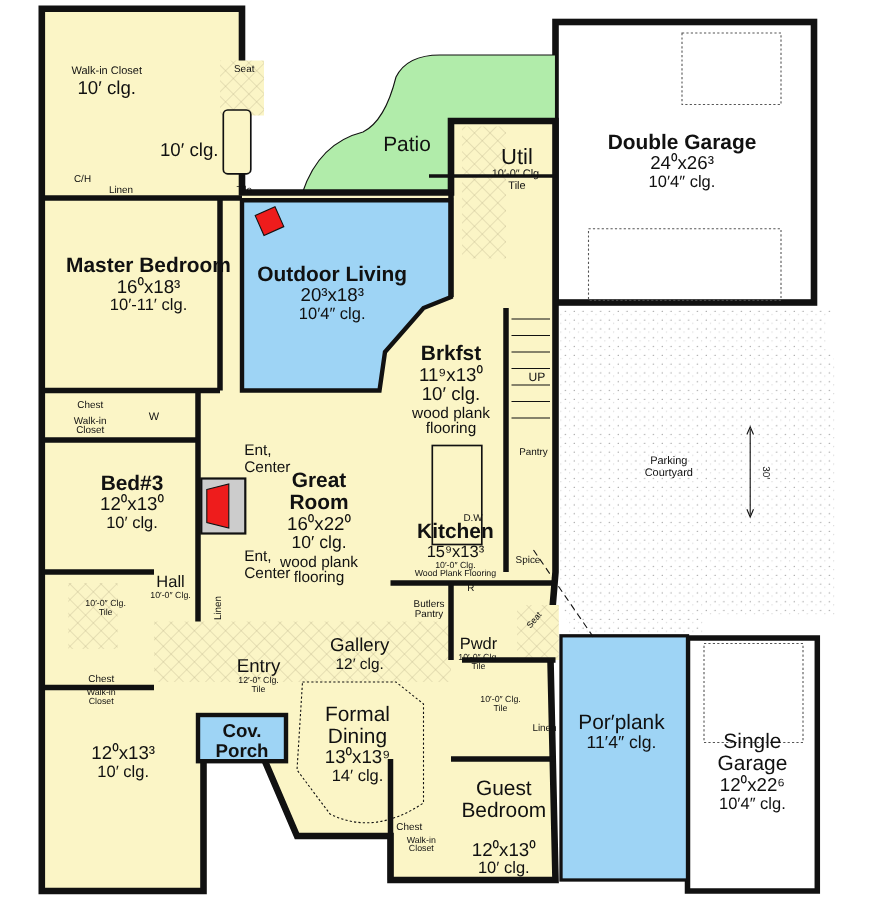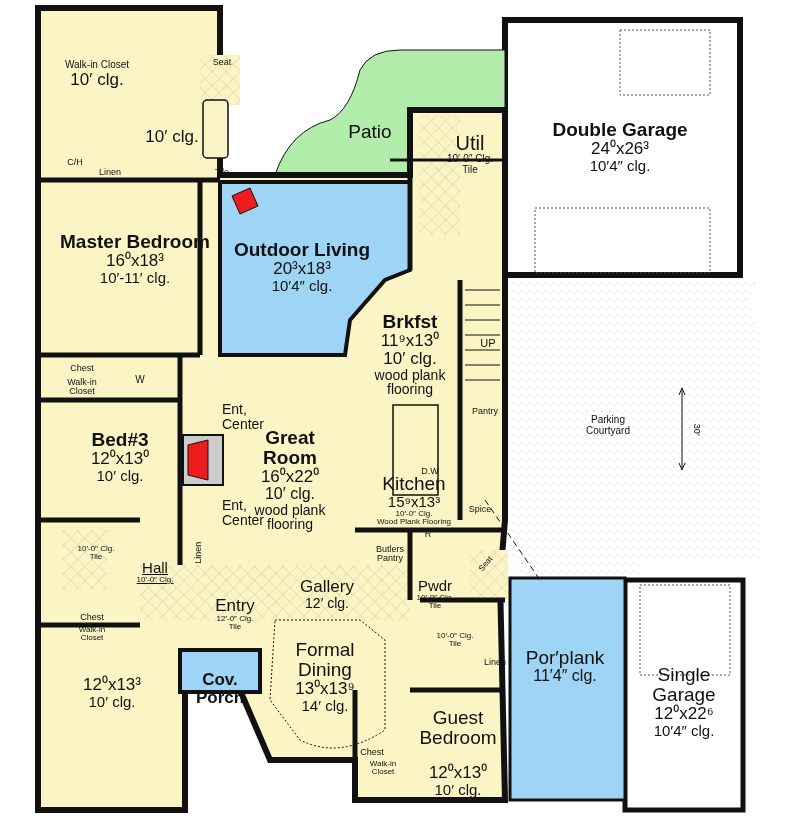--- a/index.html
+++ b/index.html
@@ -164,34 +164,34 @@
 </div>
 
 <div class="lbl" style="left:290px;top:428px;">
   <span class="name" style="white-space:normal;width:80px;margin:0 auto">Great Room</span>
   <span class="dim">16⁰x22⁰</span>
   <span class="clg" style="font-size:16px">10′ clg.</span>
   <span class="note" style="white-space:normal;width:90px">wood plank flooring</span>
 </div>
 
 <div class="lbl" style="left:414px;top:474px;">
-  <span class="name" style="font-weight:normal;font-size:19px">Kitchen</span>
+  <span class="name" style="font-weight:bold;font-size:19px">Kitchen</span>
   <span class="dim" style="font-size:15px">15⁹x13³</span>
   <span class="small" style="font-size:8px">10′-0″ Clg.</span>
   <span class="small" style="font-size:8px">Wood Plank Flooring</span>
 </div>
 <div class="tiny" style="left:430px;top:467px;">D.W</div>
 <div class="tiny" style="left:480px;top:505px;">Spice</div>
 <div class="tiny" style="left:428px;top:530px;">R</div>
 
 <div class="tiny" style="left:96px;top:545px;font-size:8px">
   <span>10′-0″ Clg.</span><br>
   <span>Tile</span>
 </div>
-<div class="lbl" style="left:155px;top:560px;text-decoration:underline;">
+<div class="lbl" style="left:155px;top:522px;">
   <span class="note" style="font-size:15px">Hall</span>
   <span class="small" style="font-size:8px;white-space:normal;width:40px">10′-0″ Clg.</span>
 </div>
 <div class="tiny" style="left:188px;top:548px;transform:rotate(-90deg);">Linen</div>
 
 <div class="tiny" style="left:390px;top:545px;width:40px;white-space:normal">Butlers Pantry</div>
 
 <div class="lbl" style="left:435px;top:578px;">
   <span class="note" style="font-size:15px">Pwdr</span>
   <span class="small" style="font-size:8px">10′-0″ Clg.</span>
@@ -218,21 +218,21 @@
   <span>Tile</span>
 </div>
 <div class="tiny" style="left:495px;top:658px;">Linen</div>
 
 <div class="lbl" style="left:565px;top:648px;">
   <span class="name" style="font-weight:normal;font-size:19px">Por′plank</span>
   <span class="clg" style="font-size:16px">11′4″ clg.</span>
 </div>
 
 <div class="lbl" style="left:220px;top:655px;">
-  <span class="name" style="font-size:17px;white-space:normal;width:60px;margin:16px auto">Cov. Porch</span>
+  <span class="name" style="font-size:17px;white-space:normal;width:60px;margin:1px auto">Cov. Porch</span>
 </div>
 
 <div class="lbl" style="left:325px;top:640px;">
   <span class="name" style="font-weight:normal;white-space:normal;width:80px;margin:0 auto">Formal Dining</span>
   <span class="dim">13⁰x13⁹</span>
   <span class="clg">14′ clg.</span>
 </div>
 
 <div class="lbl" style="left:112px;top:676px;">
   <span class="dim">12⁰x13³</span>

